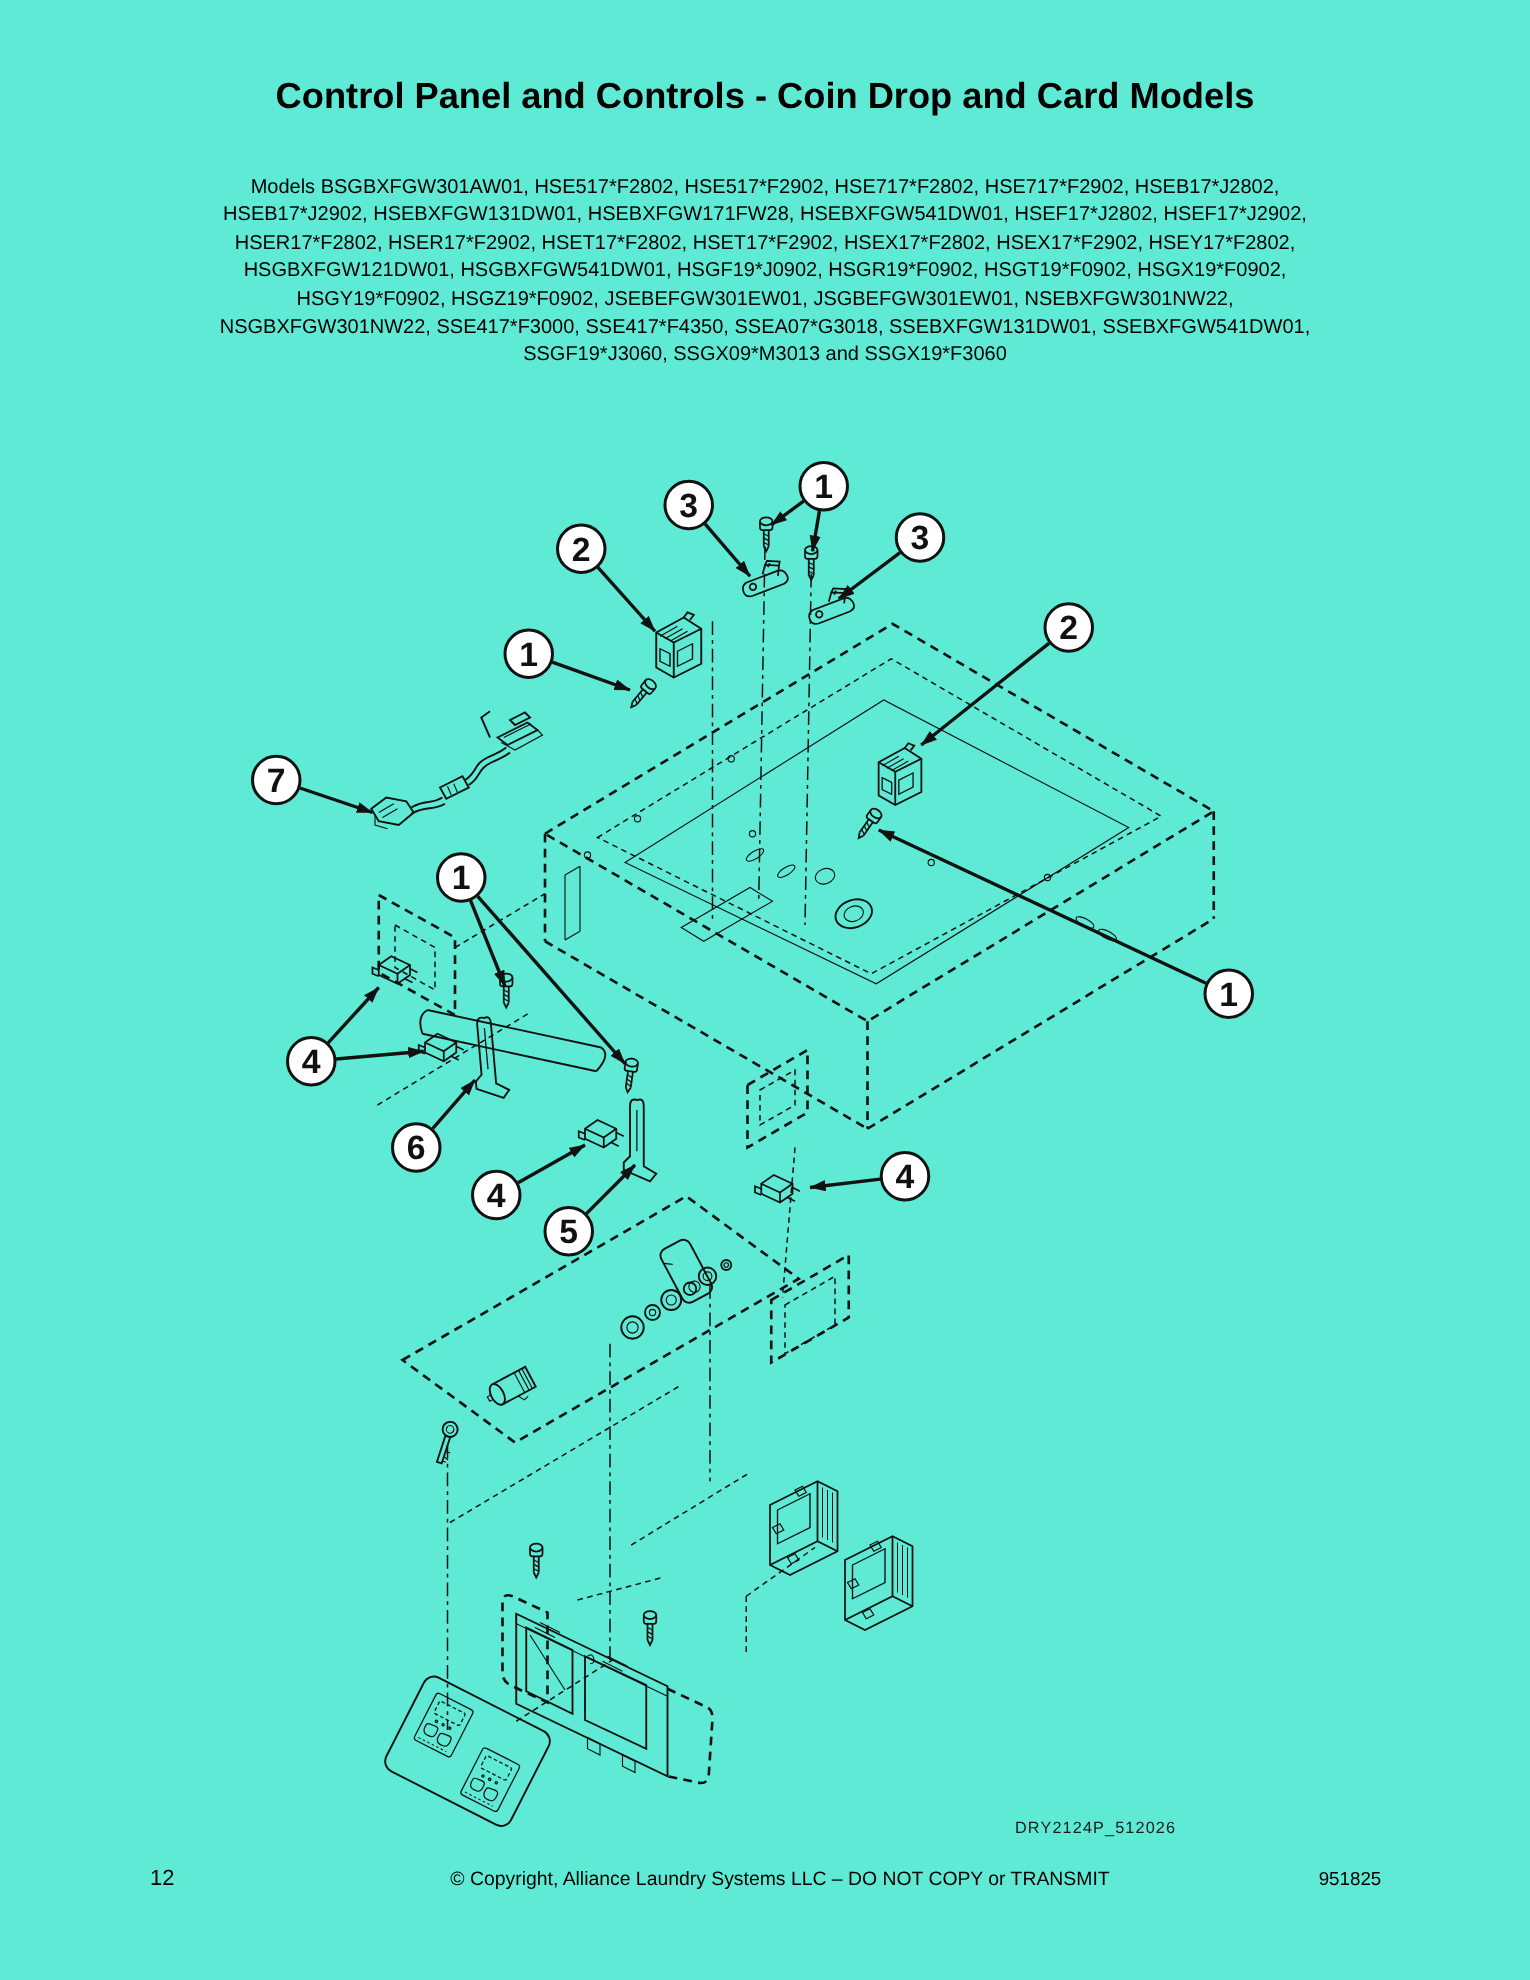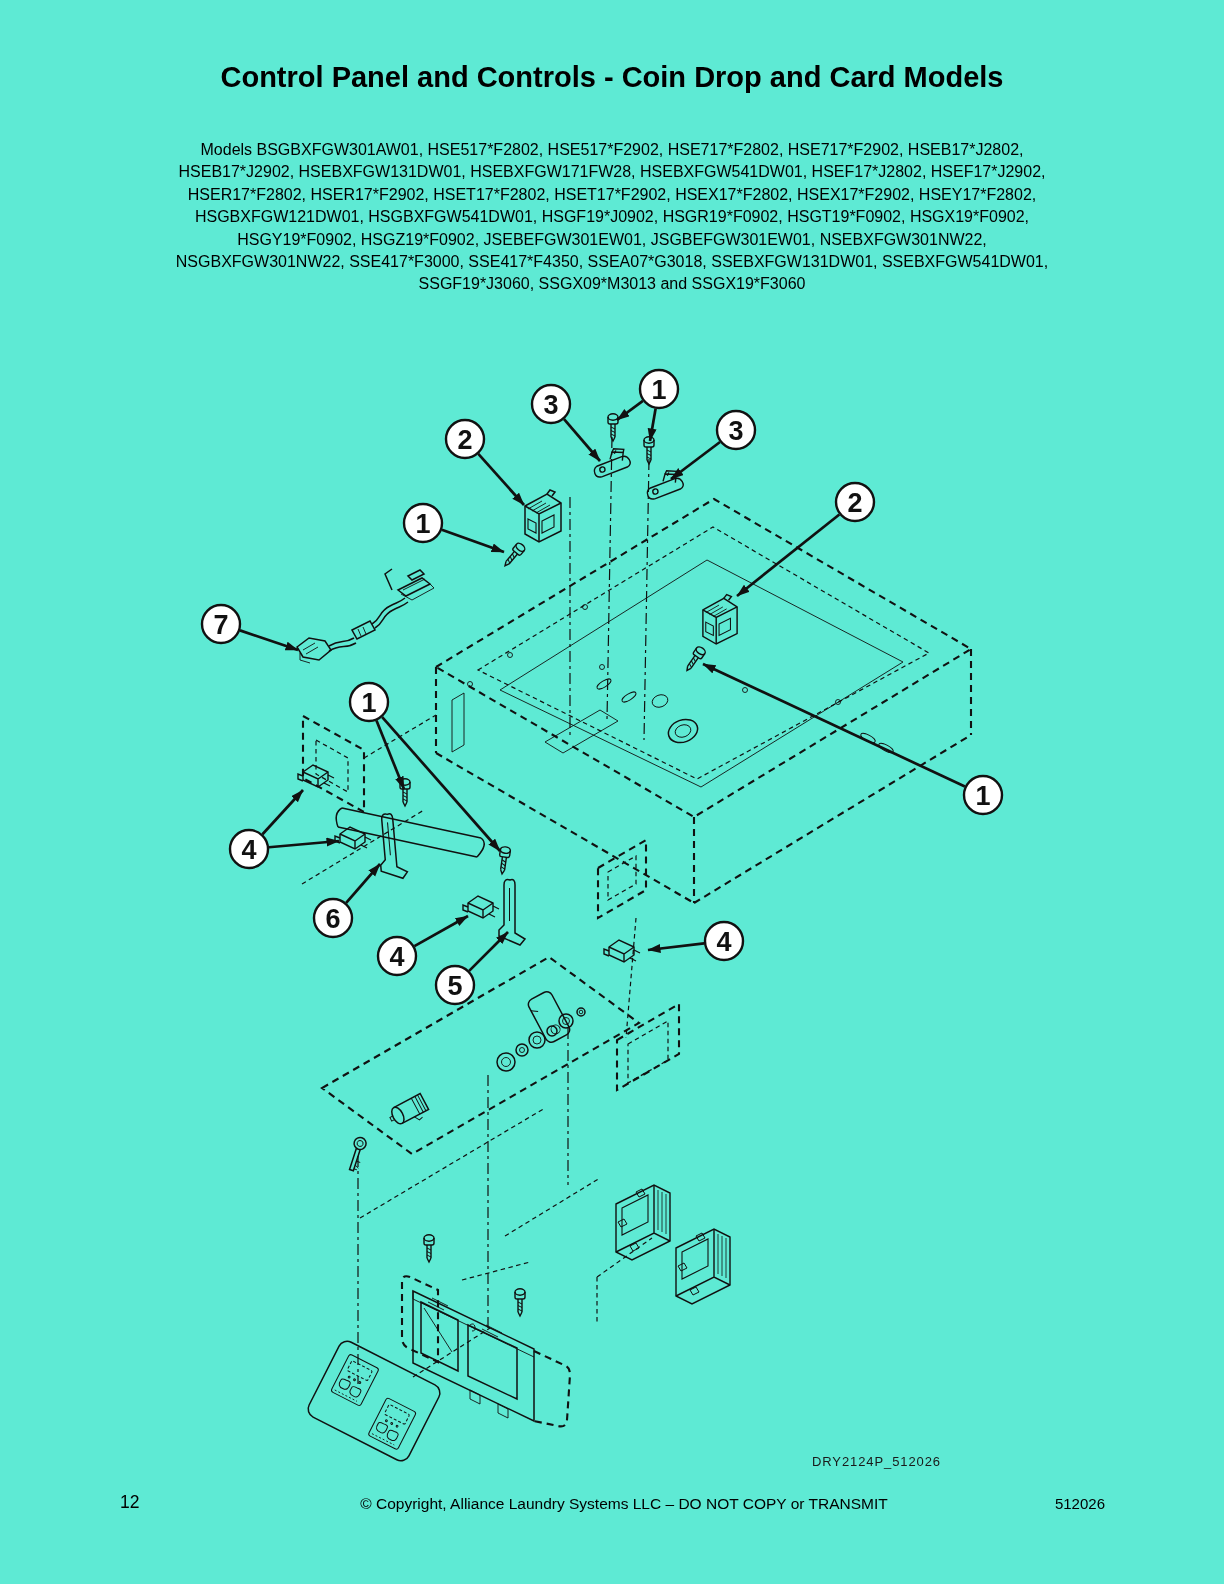--- a/index.html
+++ b/index.html
@@ -331,14 +331,14 @@
           <circle cx="983" cy="795" r="19" class="balloon"></circle>
           <text x="983" y="804.5" class="balloon-num">1</text>
         </g>
       </g>
   </svg>
 
   <div class="diagram-label">DRY2124P_512026</div>
 
   <div class="footer-page-num">12</div>
   <div class="footer-copyright">© Copyright, Alliance Laundry Systems LLC – DO NOT COPY or TRANSMIT</div>
-  <div class="footer-doc-num">512026</div>
+  <div class="footer-doc-num">951825</div>
 </div>
 
 </body></html>

